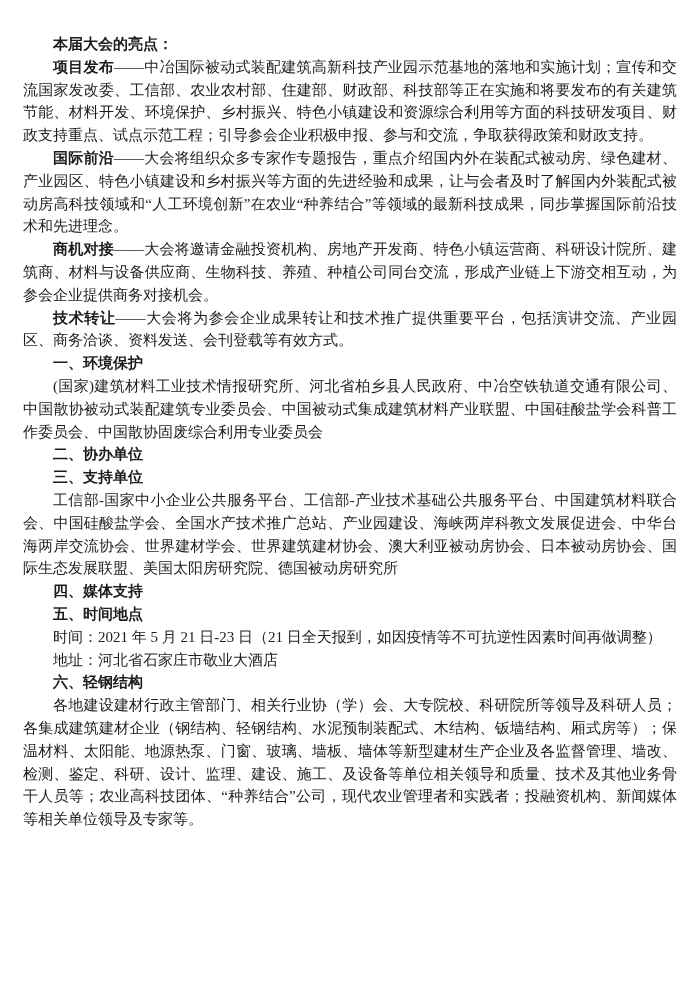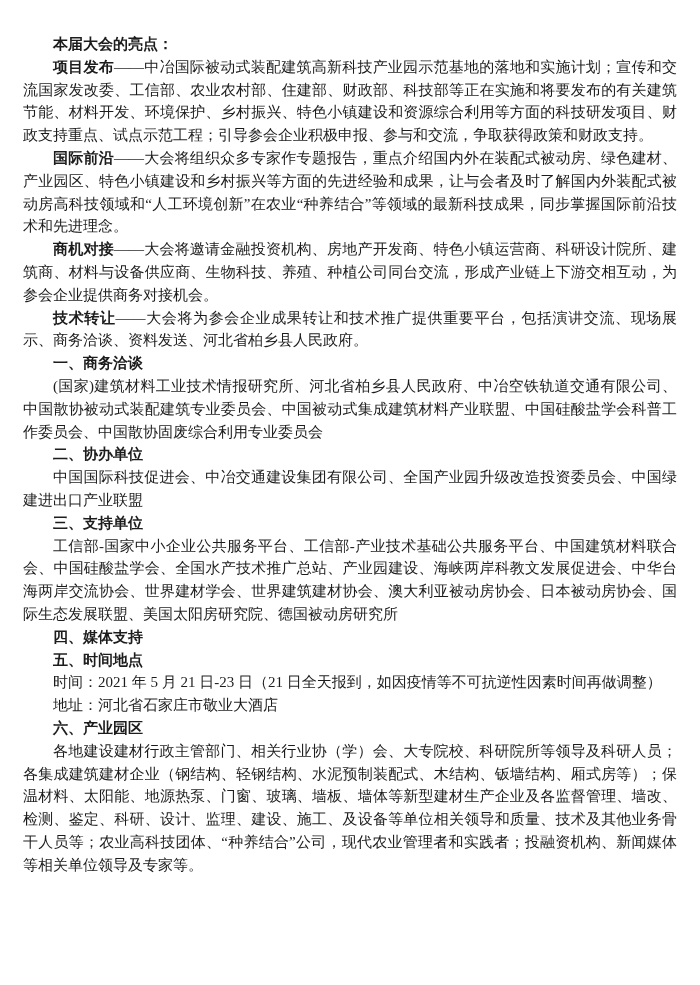--- a/index.html
+++ b/index.html
@@ -41,33 +41,32 @@
 
   <p><span class="b">本届大会的亮点：</span></p>
 
   <p><span class="b">项目发布</span><span>——中冶国际被动式装配建筑高新科技产业园示范基地的落地和实施计划；宣传和交流国家发改委、工信部、农业农村部、住建部、财政部、科技部等正在实施和将要发布的有关建筑节能、材料开发、环境保护、乡村振兴、特色小镇建设和资源综合利用等方面的科技研发项目、财政支持重点、试点示范工程；引导参会企业积极申报、参与和交流，争取获得政策和财政支持。</span></p>
 
   <p><span class="b">国际前沿</span><span>——大会将组织众多专家作专题报告，重点介绍国内外在装配式被动房、绿色建材、产业园区、特色小镇建设和乡村振兴等方面的先进经验和成果，让与会者及时了解国内外装配式被动房高科技领域和“人工环境创新”在农业“种养结合”等领域的最新科技成果，同步掌握国际前沿技术和先进理念。</span></p>
 
 
   <p><span class="b">商机对接</span><span>——大会将邀请金融投资机构、房地产开发商、特色小镇运营商、科研设计院所、建筑商、材料与设备供应商、生物科技、养殖、种植公司同台交流，形成产业链上下游交相互动，为参会企业提供商务对接机会。</span></p>
 
-  <p><span class="b">技术转让</span><span>——大会将为参会企业成果转让和技术推广提供重要平台，包括演讲交流、现场展示、商务洽谈、资料发送、河北省柏乡县人民政府。</span></p>
+  <p><span class="b">技术转让</span><span>——大会将为参会企业成果转让和技术推广提供重要平台，包括演讲交流、产业园区、商务洽谈、资料发送、会刊登载等有效方式。</span></p>
 
-  <p class="heading">一、商务洽谈</p>
+  <p class="heading">一、环境保护</p>
   <p>(国家)建筑材料工业技术情报研究所、河北省柏乡县人民政府、中冶空铁轨道交通有限公司、中国散协被动式装配建筑专业委员会、中国被动式集成建筑材料产业联盟、中国硅酸盐学会科普工作委员会、中国散协固废综合利用专业委员会</p>
 
   <p class="heading">二、协办单位</p>
-  <p>中国国际科技促进会、中冶交通建设集团有限公司、全国产业园升级改造投资委员会、中国绿建进出口产业联盟</p>
 
   <p class="heading">三、支持单位</p>
   <p>工信部-国家中小企业公共服务平台、工信部-产业技术基础公共服务平台、中国建筑材料联合会、中国硅酸盐学会、全国水产技术推广总站、产业园建设、海峡两岸科教文发展促进会、中华台海两岸交流协会、世界建材学会、世界建筑建材协会、澳大利亚被动房协会、日本被动房协会、国际生态发展联盟、美国太阳房研究院、德国被动房研究所</p>
 
   <p class="heading">四、媒体支持</p>
 
   <p class="heading">五、时间地点</p>
   <p>时间：2021 年 5 月 21 日-23 日（21 日全天报到，如因疫情等不可抗逆性因素时间再做调整）</p>
   <p>地址：河北省石家庄市敬业大酒店</p>
 
-  <p class="heading">六、产业园区</p>
+  <p class="heading">六、轻钢结构</p>
   <p>各地建设建材行政主管部门、相关行业协（学）会、大专院校、科研院所等领导及科研人员；各集成建筑建材企业（钢结构、轻钢结构、水泥预制装配式、木结构、钣墙结构、厢式房等）；保温材料、太阳能、地源热泵、门窗、玻璃、墙板、墙体等新型建材生产企业及各监督管理、墙改、检测、鉴定、科研、设计、监理、建设、施工、及设备等单位相关领导和质量、技术及其他业务骨干人员等；农业高科技团体、“种养结合”公司，现代农业管理者和实践者；投融资机构、新闻媒体等相关单位领导及专家等。</p>
 
 </div>
 
 </body></html>

